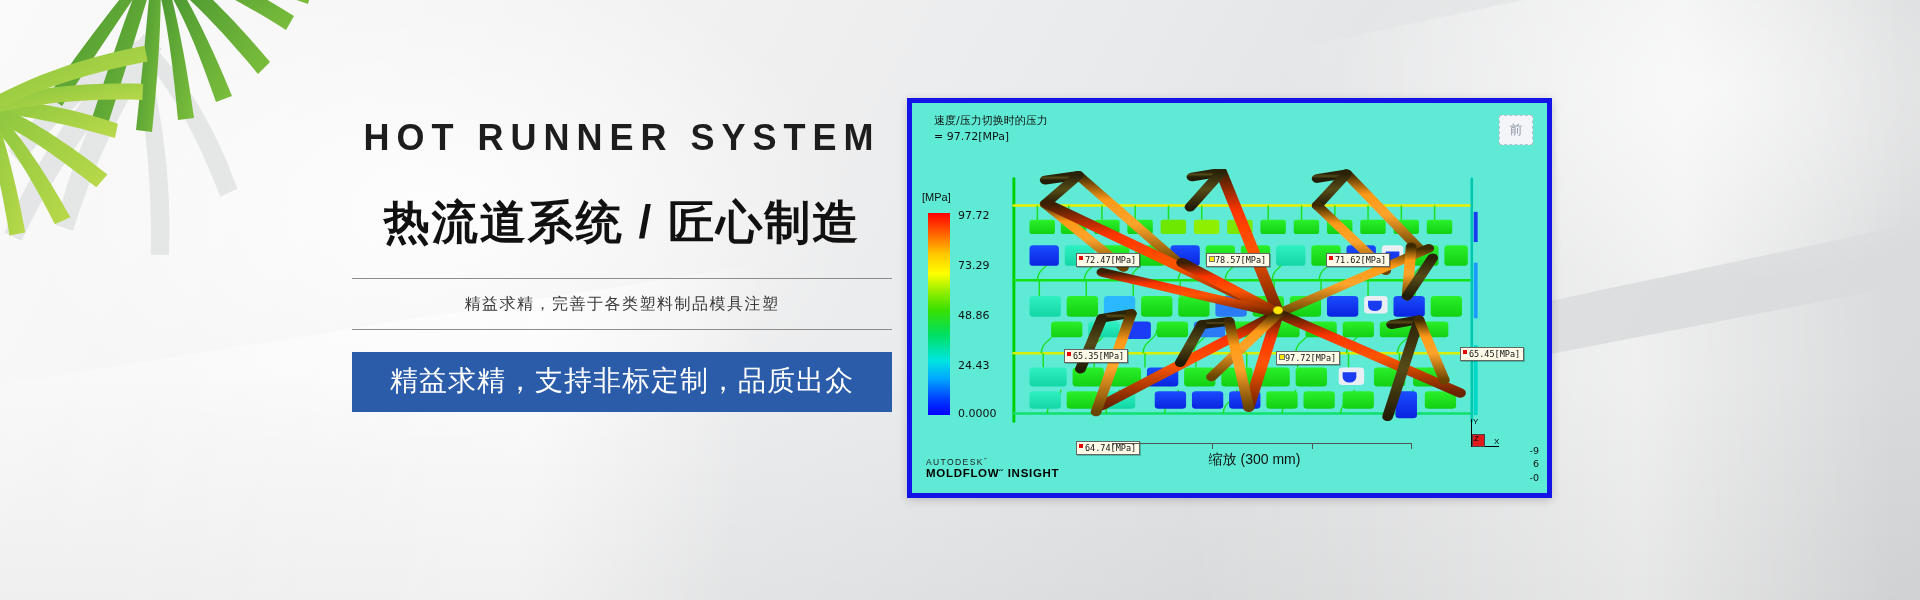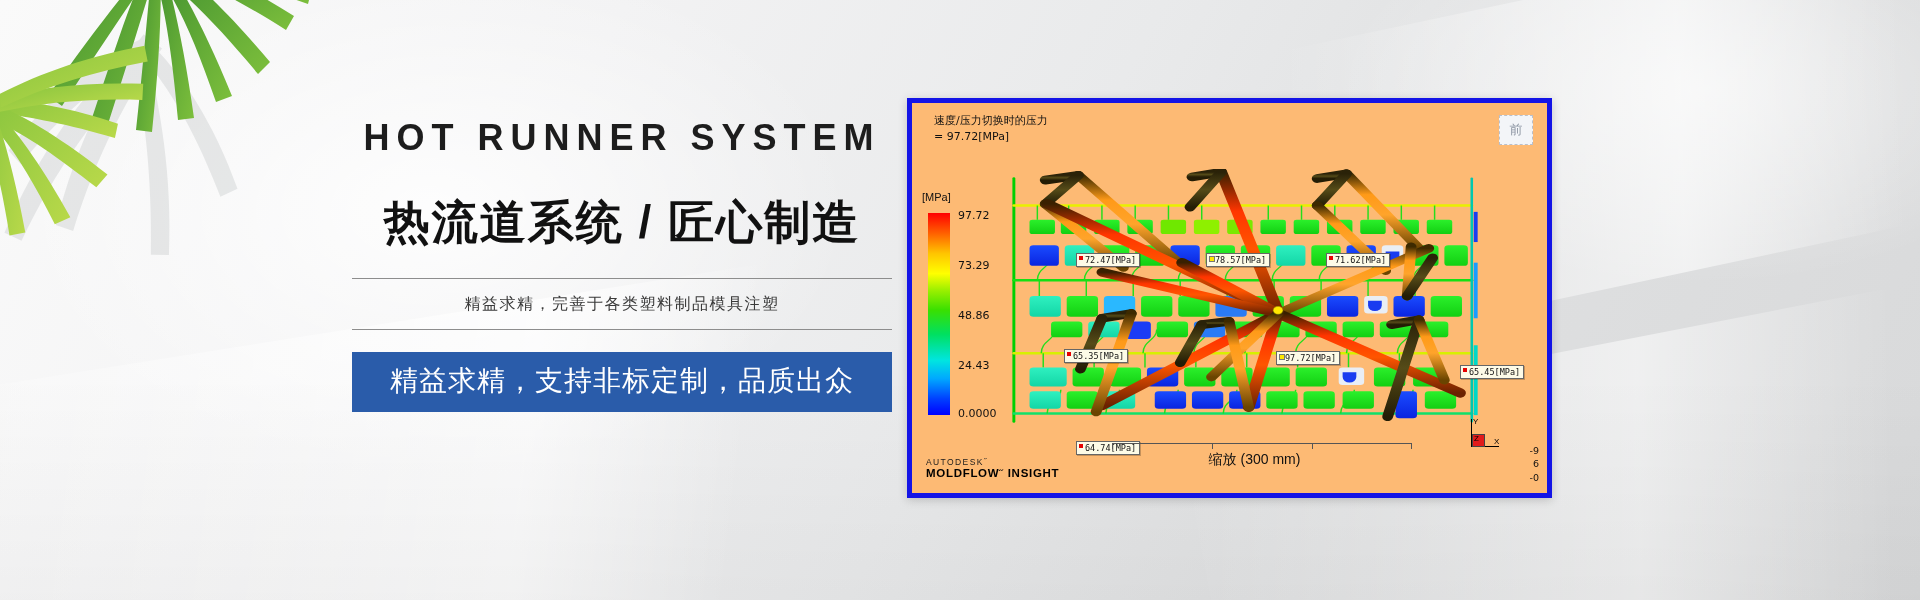--- a/index.html
+++ b/index.html
@@ -73,21 +73,21 @@
     padding:10px 14px 12px; text-align:center; white-space:nowrap;
   }
 
   
   .figure{
     position:absolute; left:907px; top:98px; width:645px; height:400px;
     background:#ffffff;
     border:5px solid #1414e6;
     box-shadow:0 2px 9px rgba(0,0,0,.18);
   }
-  .fig-inner{ position:absolute; inset:0; overflow:hidden; background:#fdba74; }
+  .fig-inner{ position:absolute; inset:0; overflow:hidden; background:#5eead4; }
 
   .fig-title{
     position:absolute; left:22px; top:10px;
     font-size:11px; color:#111; line-height:1.45; white-space:pre-line;
     font-family:"DejaVu Sans","Liberation Sans",sans-serif;
   }
   .view-btn{
     position:absolute; right:14px; top:12px;
     width:34px; height:30px;
     border:1px dashed #b9c0cc; background:#f3f5f8;
@@ -497,21 +497,21 @@
           <rect x="476" y="118" width="4" height="70" fill="#1a9cff"></rect>
           <rect x="476" y="222" width="4" height="88" fill="#00d8c8"></rect>
         </g>
       </svg>
 
       <div class="mf-label" style="left:68px;  top:84px;">72.47[MPa]</div>
       <div class="mf-label dotyellow" style="left:198px; top:84px;">78.57[MPa]</div>
       <div class="mf-label" style="left:318px; top:84px;">71.62[MPa]</div>
       <div class="mf-label" style="left:56px;  top:180px;">65.35[MPa]</div>
       <div class="mf-label dotyellow" style="left:268px; top:182px;">97.72[MPa]</div>
-      <div class="mf-label" style="left:452px; top:178px;margin-top:18px;">65.45[MPa]</div>
+      <div class="mf-label" style="left:452px; top:178px;">65.45[MPa]</div>
       <div class="mf-label" style="left:68px;  top:272px;">64.74[MPa]</div>
 
     </div>
 
     <div class="brand">
       <div class="brand-top">AUTODESK˝</div>
       <div class="brand-bot">MOLDFLOW˝ INSIGHT</div>
     </div>
 
     <div class="scalebar">

